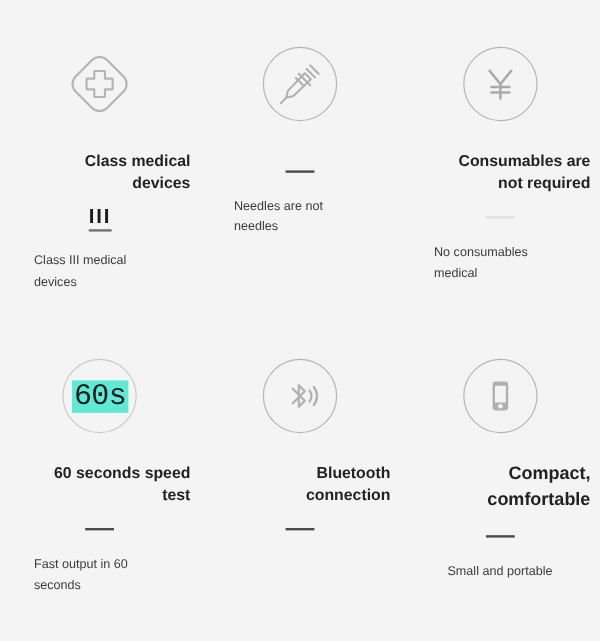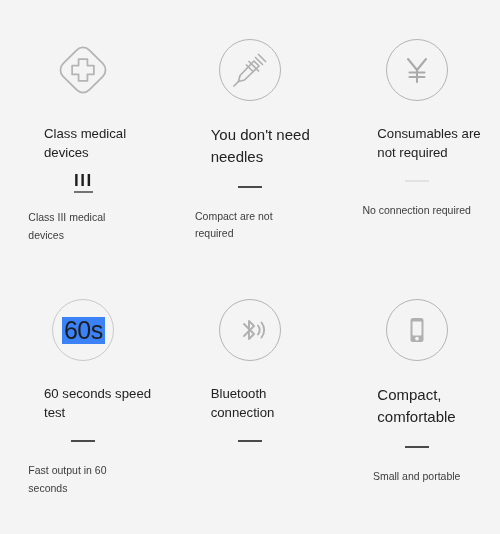--- a/index.html
+++ b/index.html
@@ -62,34 +62,34 @@
   }
   .icon-diamond {
     width: 58px;
     height: 58px;
     display: flex;
     align-items: center;
     justify-content: center;
   }
   .badge-text {
     position: absolute;
-    font-family: Liberation Sans, sans-serif;
+    font-family: Liberation Mono, monospace;
     font-size: 25px;
     color: #1d1d1d;
     letter-spacing: -0.5px;
     line-height: 1;
     white-space: nowrap;
-    background: #3b82f6;
+    background: #5eead4;
     padding: 1px 2px;
   }
   .title {
     color: #222222;
-    text-align: left;
+    text-align: right;
     line-height: 1.45;
-    font-weight: 400;
+    font-weight: 700;
     max-width: 150px;
     margin-left: 36px;
   }
   .title.small {
     font-size: 13.2px;
   }
   .title.large {
     font-size: 15px;
   }
   .divider {
@@ -161,41 +161,40 @@
               <path d="M27.5 9.5 L34.5 16.5"></path>
               <path d="M30.5 6.5 L37.5 13.5"></path>
               <path d="M26 13 L31 18 L16.5 32 L10.5 33.5 L12 27.5 Z"></path>
               <path d="M21 13.5 L30.5 23"></path>
               <path d="M18.5 17 L25 23.5"></path>
               <path d="M10.5 33.5 L6 38"></path>
             </g>
           </svg>
         </div>
       </div>
-      <div class="title large">You don't need needles</div>
-      <hr class="divider">
-      <div class="desc">Compact are not required</div>
+      <hr class="divider">
+      <div class="desc">Needles are not needles</div>
     </div>
 
     <div class="card row-1">
       <div class="icon-wrap">
         <div class="icon-circle">
           <svg width="40" height="40" viewBox="0 0 40 40">
             <g stroke="#aaaaaa" stroke-width="2.1" fill="none" stroke-linecap="round">
               <path d="M11 9 L20 20 L29 9"></path>
               <path d="M20 20 L20 32"></path>
               <path d="M12.5 22.5 L27.5 22.5"></path>
               <path d="M12.5 27 L27.5 27"></path>
             </g>
           </svg>
         </div>
       </div>
       <div class="title small">Consumables are not required</div>
       <hr class="divider pale">
-      <div class="desc">No connection required</div>
+      <div class="desc">No consumables medical</div>
     </div>
 
     <div class="card row-2">
       <div class="icon-wrap">
         <div class="icon-circle faint">
           <span class="badge-text">60s</span>
         </div>
       </div>
       <div class="title small">60 seconds speed test</div>
       <hr class="divider">

